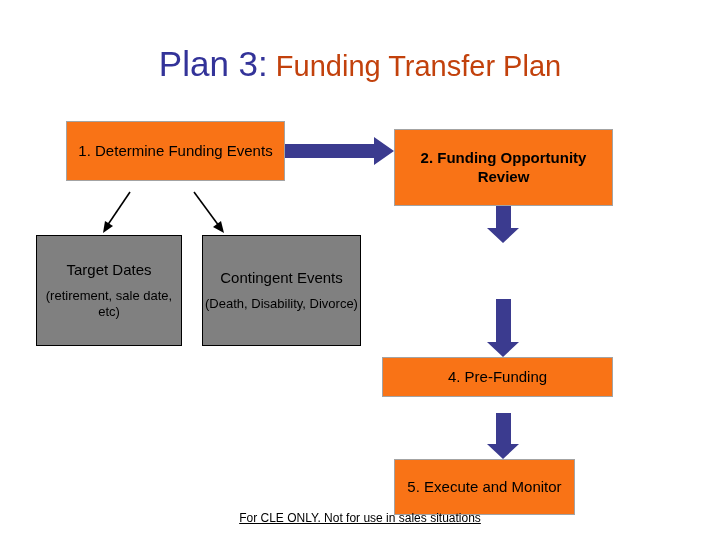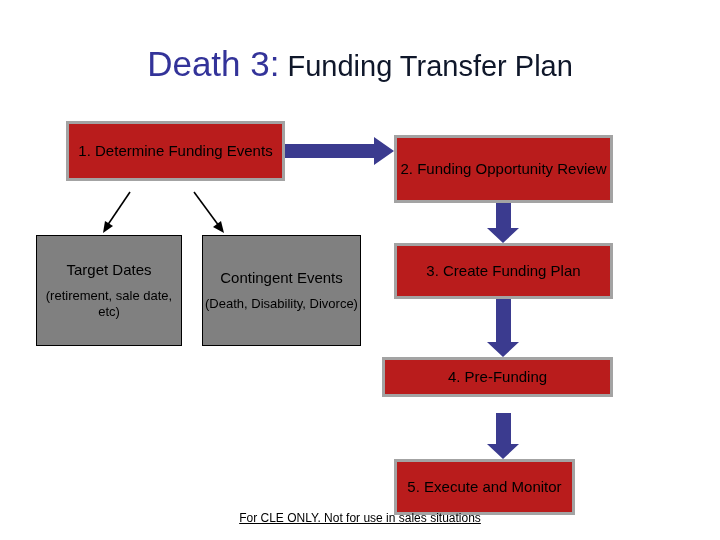--- a/index.html
+++ b/index.html
@@ -30,51 +30,51 @@
     text-align: center;
     white-space: nowrap;
   }
   .title .step {
     font-size: 35px;
     color: #333399;
     font-family: "Liberation Sans", sans-serif;
   }
   .title .rest {
     font-size: 29px;
-    color: #0f172a;
+    color: #c2410c;
     font-family: "Liberation Sans", sans-serif;
   }
 
   
   .box {
     position: absolute;
     box-sizing: border-box;
     display: flex;
     flex-direction: column;
     align-items: center;
     justify-content: center;
     text-align: center;
     line-height: 1.22;
   }
   .box-blue {
-    background: #b91c1c;
-    border: 3px solid #a3a3a3;
+    background: #f97316;
+    border: 1px solid #a3a3a3;
     color: #000000;
   }
   .box-gray {
     background: #808080;
     border: 1px solid #000000;
     color: #000000;
   }
   .b-main { font-size: 15px; }
   .b-sub  { font-size: 13px; margin-top: 8px; }
 
   
   #box1 { left: 66px;  top: 121px; width: 219px; height: 60px; }
-  #box2 { left: 394px; top: 135px; width: 219px; height: 68px; }
+  #box2 { left: 394px; top: 129px; width: 219px; height: 77px; font-weight: bold; }
   #box3 { left: 394px; top: 243px; width: 219px; height: 56px; }
   #box4 { left: 382px; top: 357px; width: 231px; height: 40px; }
   #box5 { left: 394px; top: 459px; width: 181px; height: 56px; }
   #boxTD { left: 36px;  top: 235px; width: 146px; height: 111px; }
   #boxCE { left: 202px; top: 235px; width: 159px; height: 111px; }
 
   
   .footer {
     position: absolute;
     left: 0;
@@ -93,21 +93,21 @@
     width: 720px; height: 540px;
     pointer-events: none;
   }
 </style>
 </head>
 <body>
 
 <div id="slide">
 
   <div class="title">
-    <span class="step">Death 3:</span><span class="rest"> Funding Transfer Plan</span>
+    <span class="step">Plan 3:</span><span class="rest"> Funding Transfer Plan</span>
   </div>
 
   <svg id="arrows" viewBox="0 0 720 540" xmlns="http://www.w3.org/2000/svg">
 
     <g>
       <path d="M285,144 L374,144 L374,137 L394,151 L374,165 L374,158 L285,158 Z" fill="#3b3b8f"></path>
     </g>
 
     <g>
       <path d="M496,181 L511,181 L511,228 L519,228 L503,243 L487,228 L496,228 Z" fill="#3b3b8f"></path>
@@ -133,23 +133,20 @@
   </svg>
 
   <div id="box1" class="box box-blue">
     <div class="b-main">1. Determine Funding Events</div>
   </div>
 
   <div id="box2" class="box box-blue">
     <div class="b-main">2. Funding Opportunity Review</div>
   </div>
 
-  <div id="box3" class="box box-blue">
-    <div class="b-main">3. Create Funding Plan</div>
-  </div>
 
   <div id="box4" class="box box-blue">
     <div class="b-main">4. Pre-Funding</div>
   </div>
 
   <div id="box5" class="box box-blue">
     <div class="b-main">5. Execute and Monitor</div>
   </div>
 
   <div id="boxTD" class="box box-gray">

